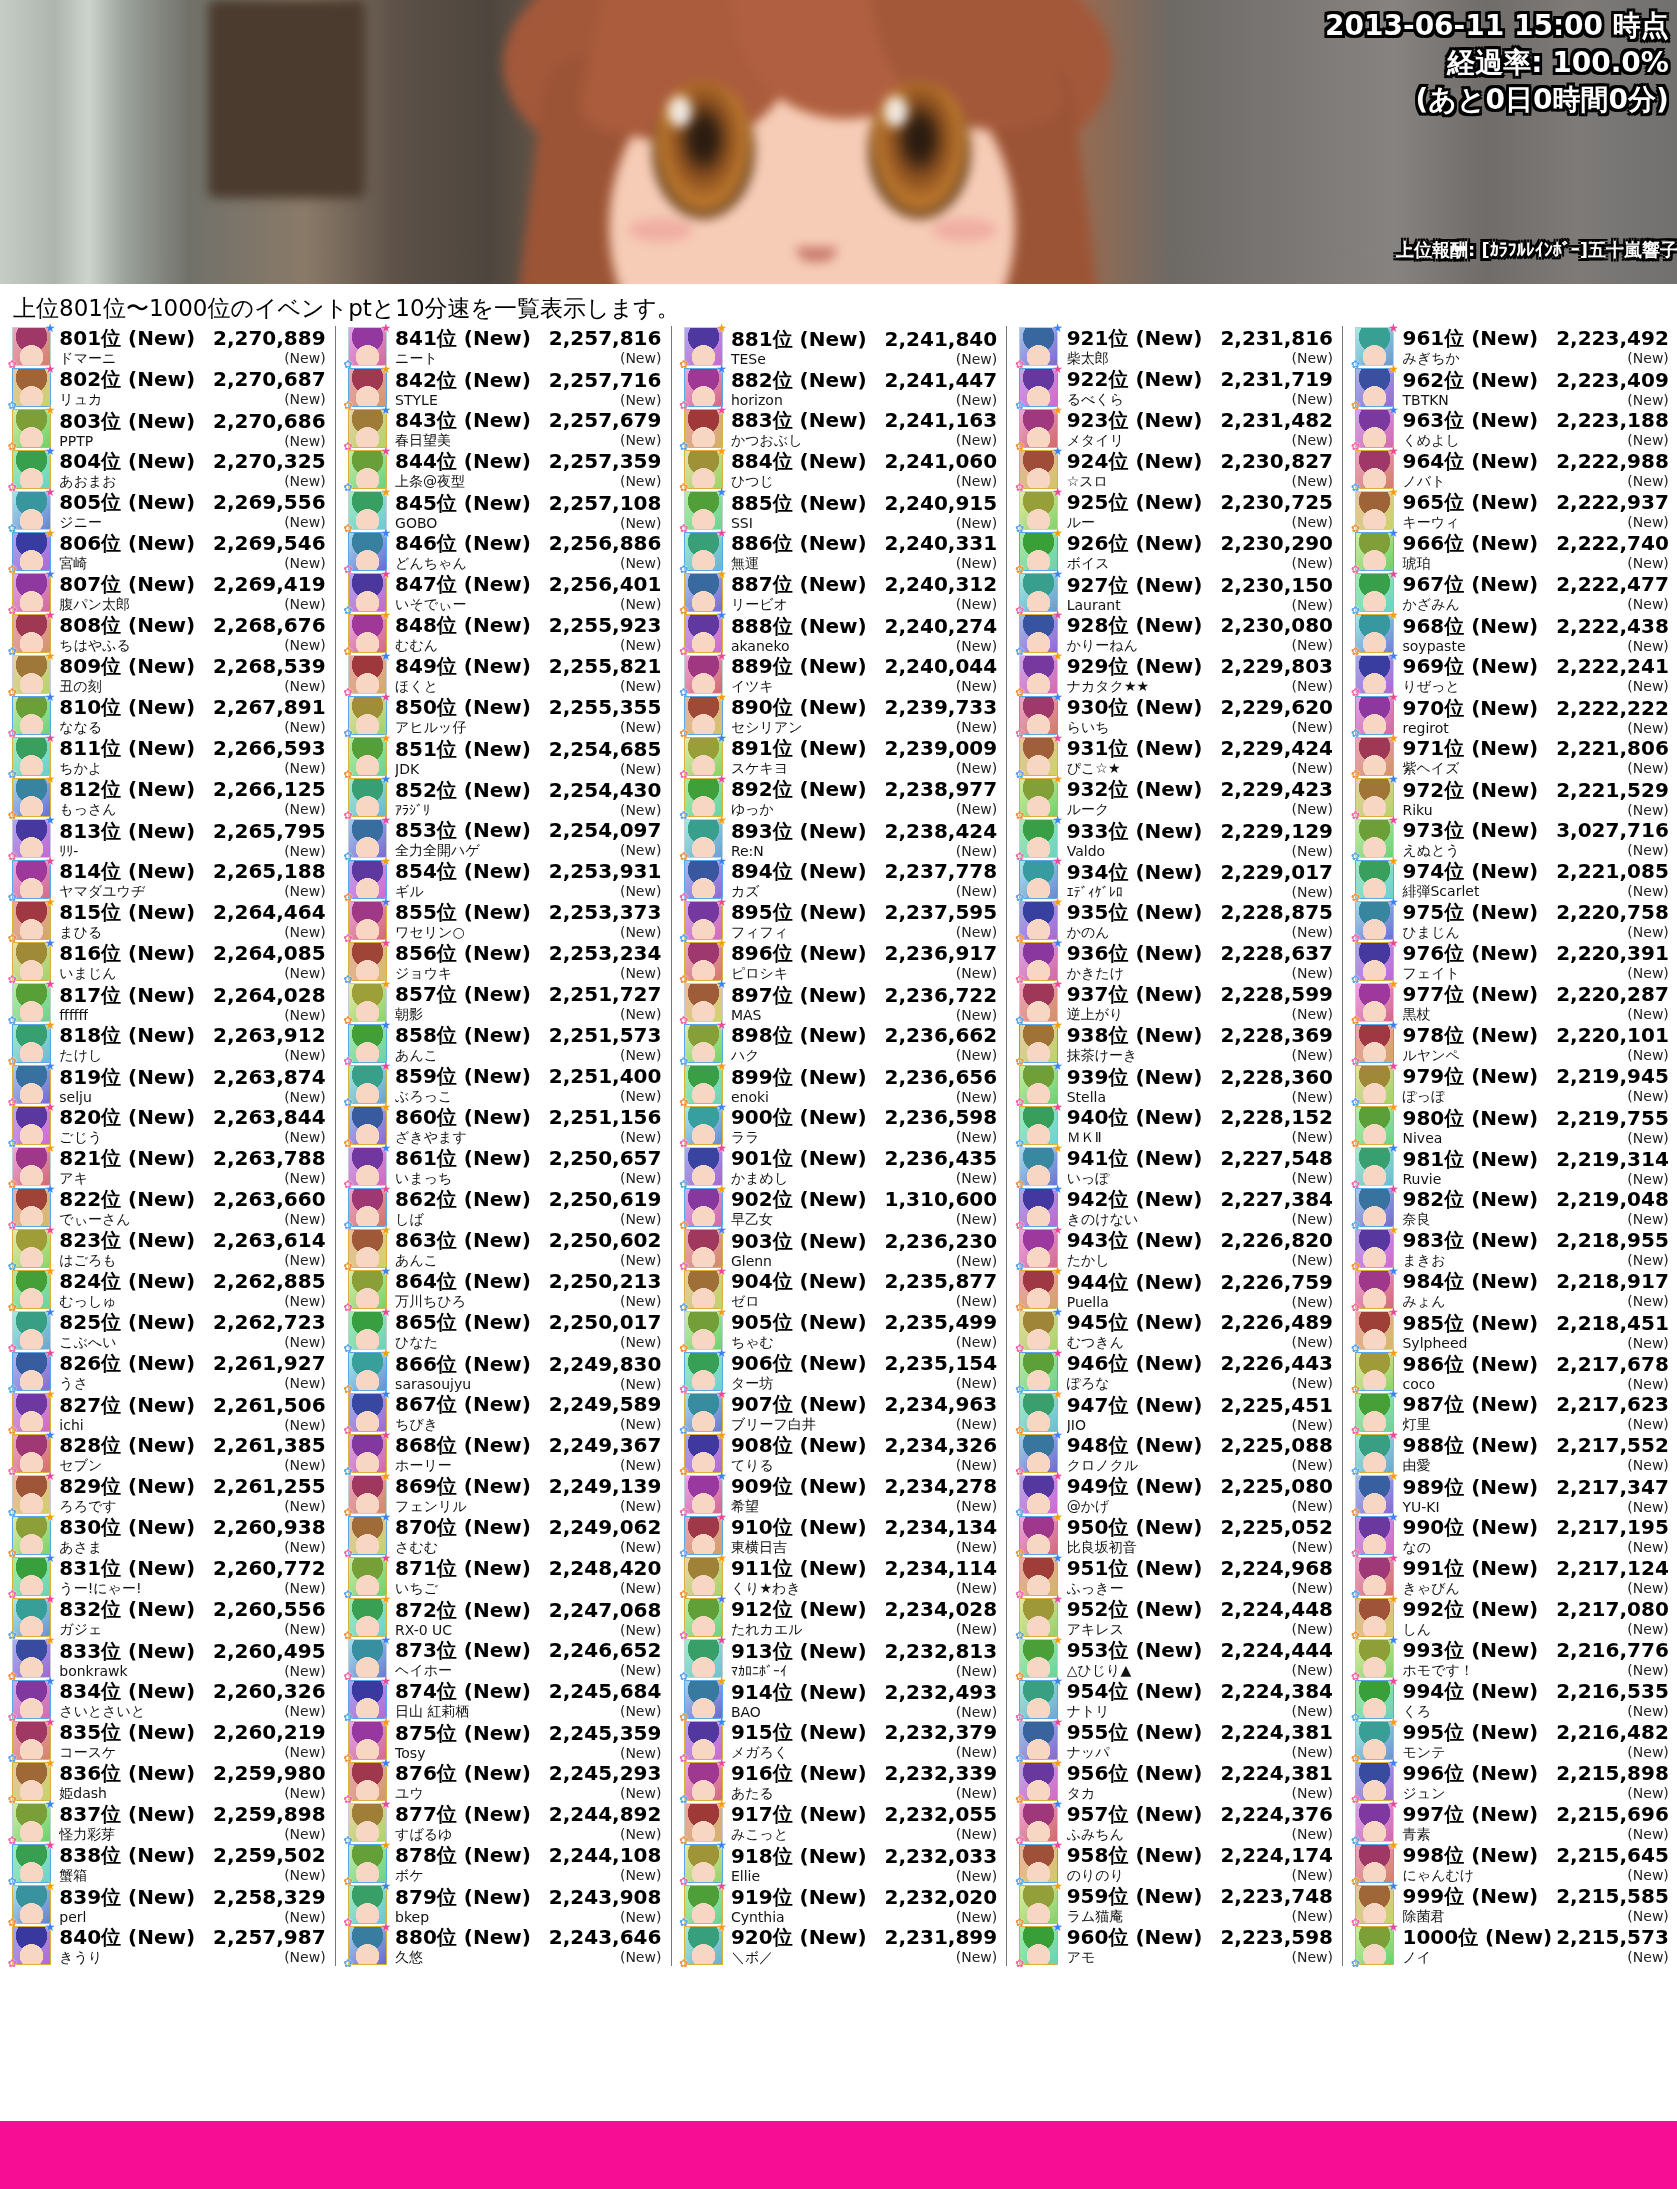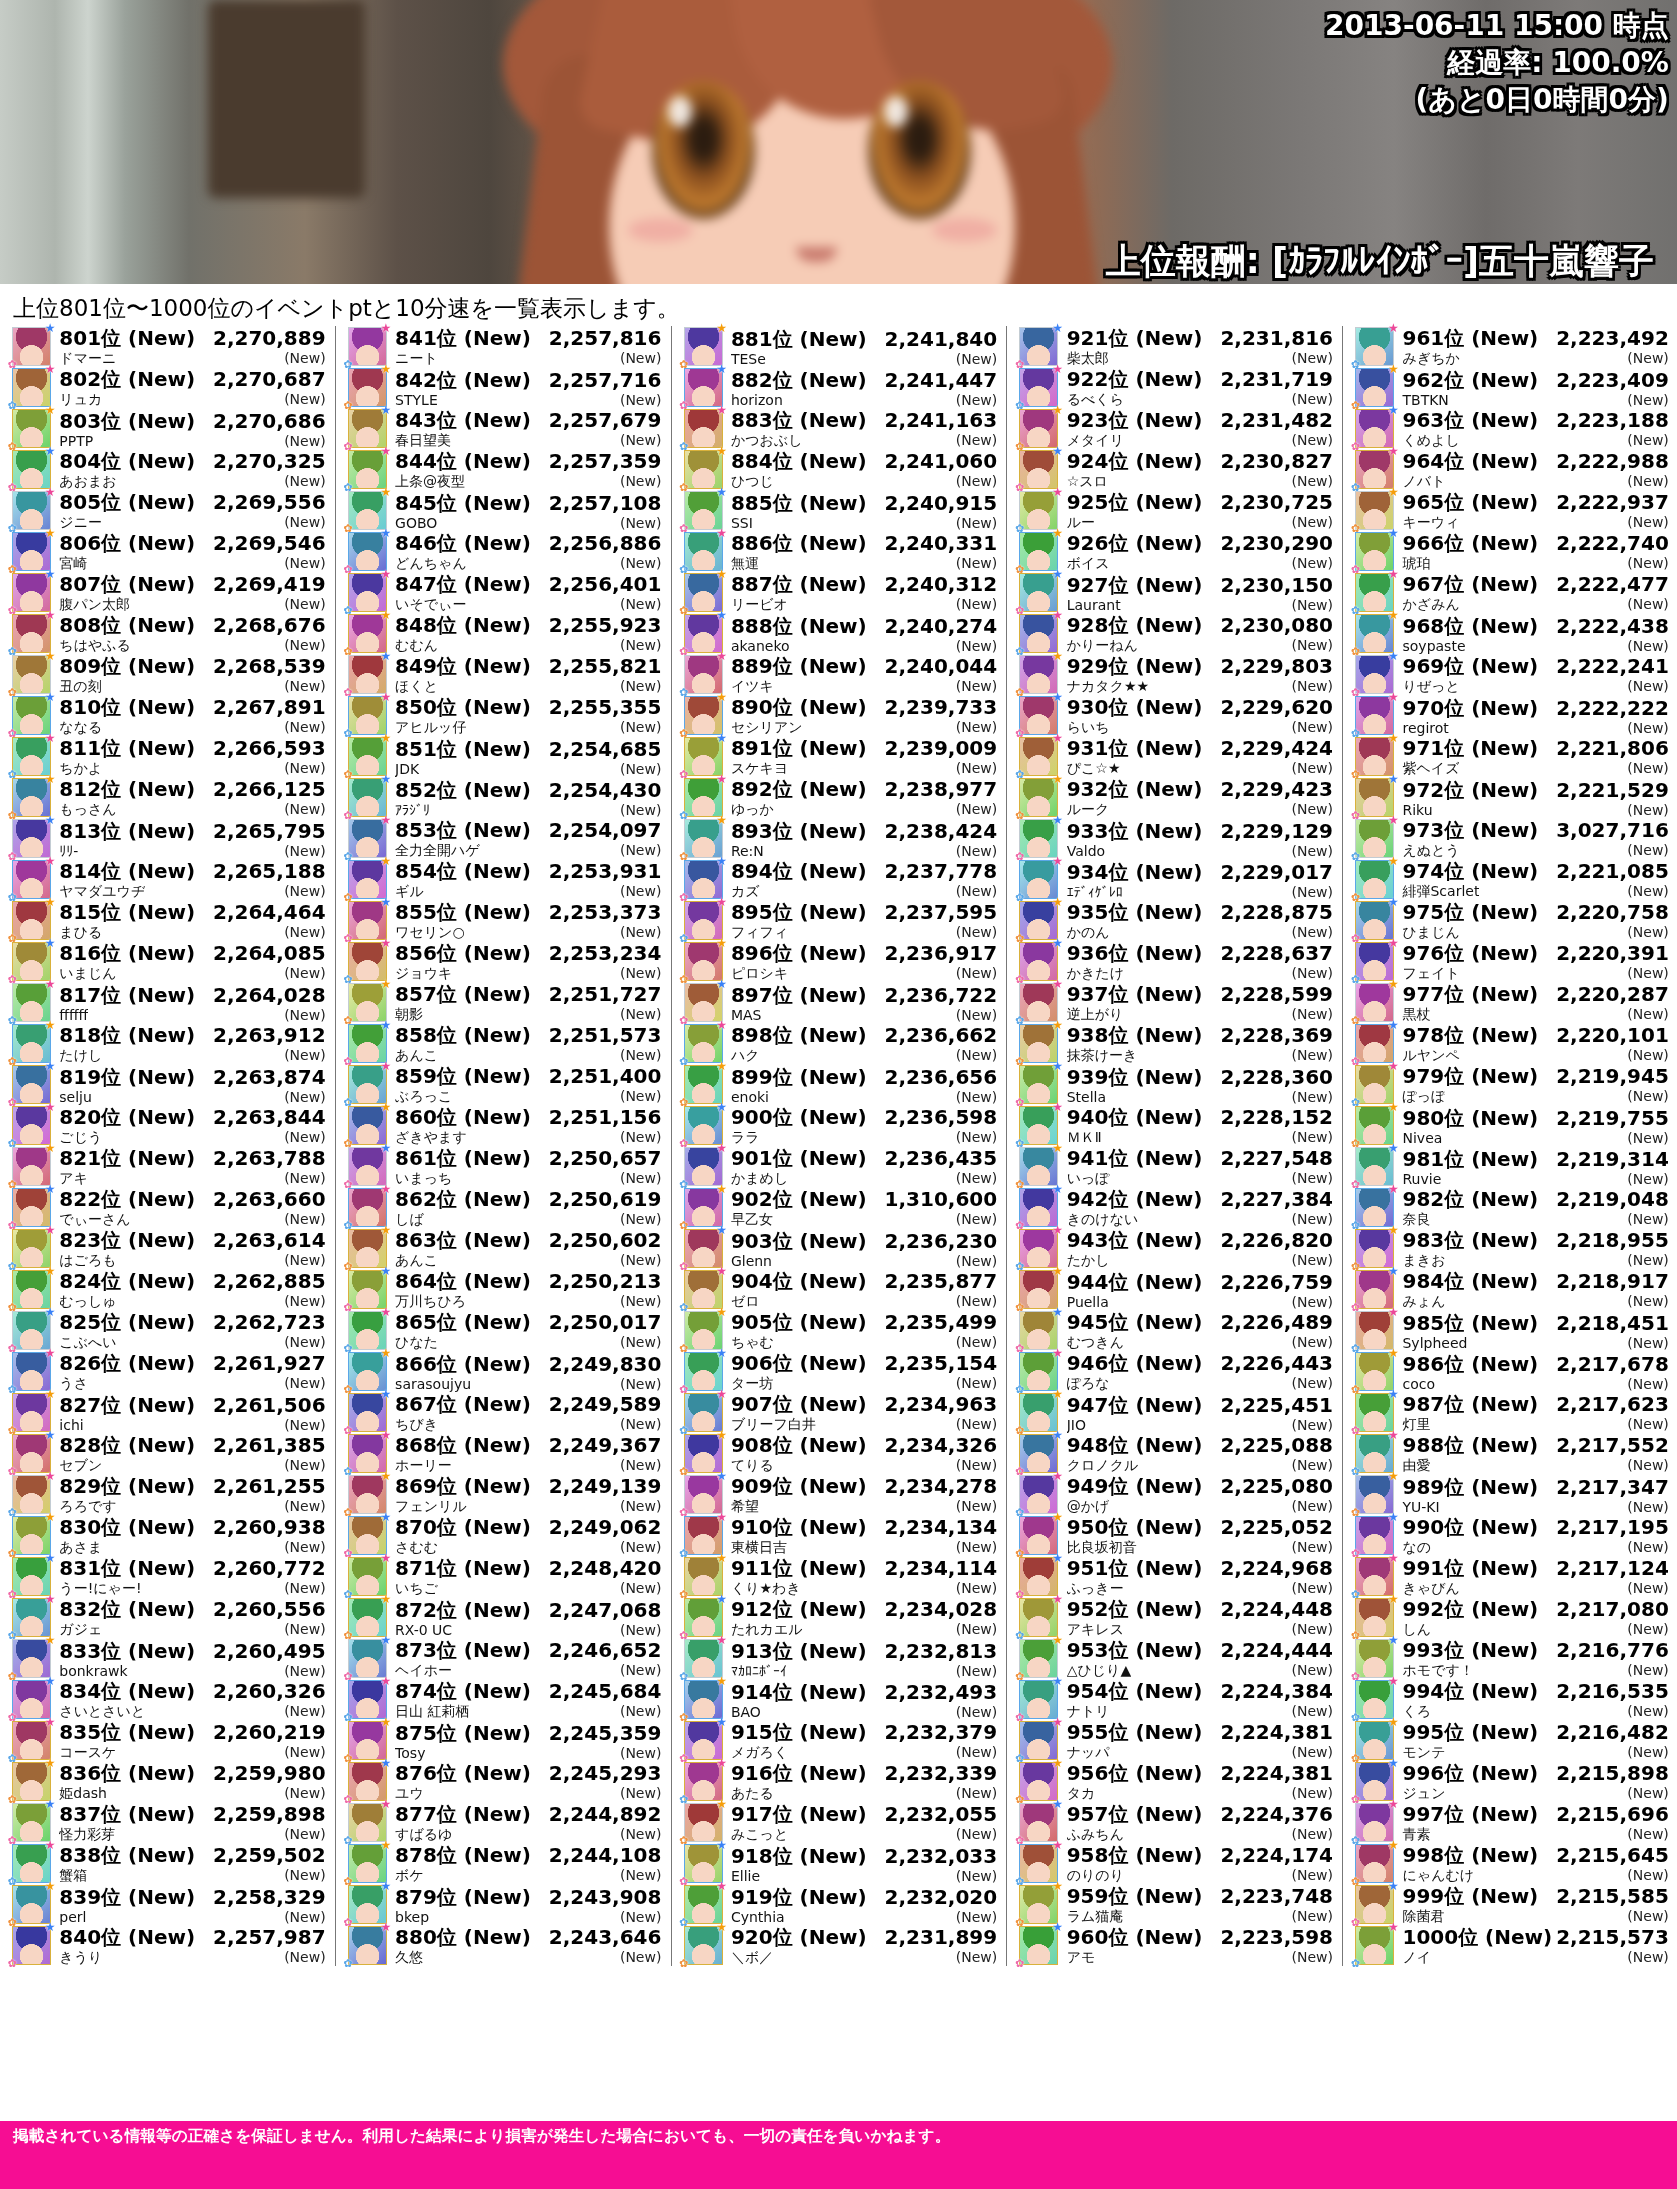--- a/index.html
+++ b/index.html
@@ -34,21 +34,21 @@
   .blush-l { left:628px; top:218px; width:65px; height:24px; background:#efa8a0; border-radius:50%; opacity:.8;}
   .blush-r { left:932px; top:218px; width:65px; height:24px; background:#efa8a0; border-radius:50%; opacity:.8;}
   .mouth { left:796px; top:247px; width:41px; height:14.8px; background:#c97b6e; border-radius:0 0 20px 20px; }
 
   .outlined { color:#fff; font-weight:bold;
     text-shadow:-2.8px -2.8px 0 #000,2.8px -2.8px 0 #000,-2.8px 2.8px 0 #000,2.8px 2.8px 0 #000,
                 -2.8px 0 0 #000,2.8px 0 0 #000,0 -2.8px 0 #000,0 2.8px 0 #000; }
   .hdr-meta { position:absolute; top:7.4px; right:9.2px; text-align:right; line-height:37px; font-size:28px; }
   .evt-title { position:absolute; left:11px; top:174px; font-size:43px; letter-spacing:0.9px; }
   .evt-period { position:absolute; left:13px; top:234px; font-size:29px; }
-  .evt-reward { position:absolute; right:24px; top:238px; font-size:35px; }
+  .evt-reward { position:absolute; right:0; top:238px; font-size:18px; }
 
   
   .subtitle { height:42px; padding:9.2px 0 0 13px; font-size:23px; color:#000; background:#fff; }
 
   
   .table { display:flex; width:1678px; }
   .col { flex:1 1 0; min-width:0; }
   .col + .col { border-left:1.8px solid #777; }
   .row { display:flex; align-items:center; height:41px; }
   .avatar { position:relative; width:39px; height:39px; margin-left:12px; flex:0 0 39px;
@@ -3711,15 +3711,14 @@
         <span class="newtag">(New)</span>
       </div>
     </div>
   </div>
 </div>
   </div>
 
 <div class="spacer"></div>
 
 <div class="footer" style="background: rgb(246, 13, 147);">
-  <div class="f-disclaimer">掲載されている情報等の正確さを保証しません。利用した結果により損害が発生した場合においても、一切の責任を負いかねます。</div>
 </div>
 
 
 </body></html>

